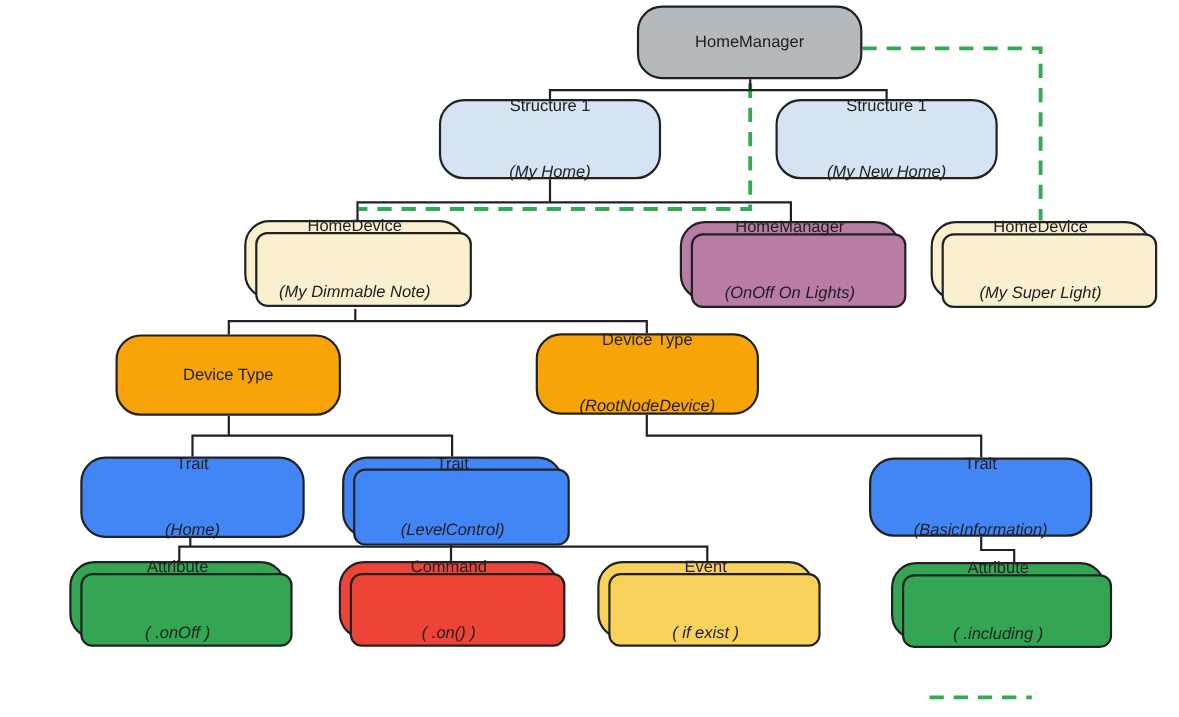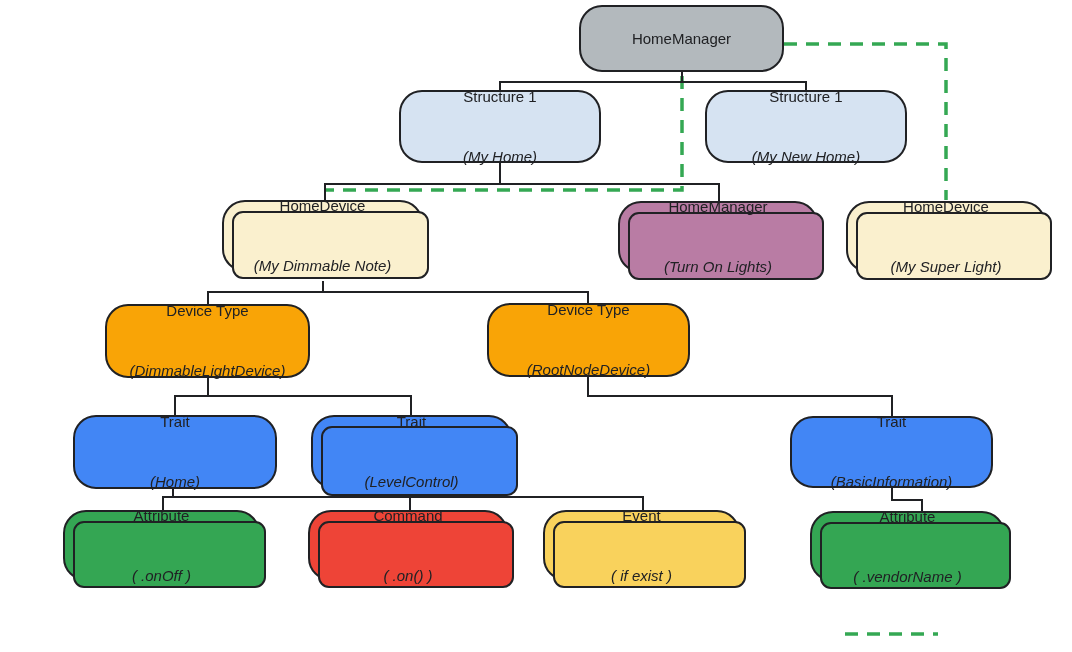--- a/index.html
+++ b/index.html
@@ -75,30 +75,29 @@
     <div class="t">Structure 1</div>
     <div class="s">(My New Home)</div>
   </div>
 
   <div class="node c-cream stacked" style="left:222px;top:200px;width:201px;height:72px;">
     <div class="t">HomeDevice</div>
     <div class="s">(My Dimmable Note)</div>
   </div>
   <div class="node c-mauve stacked" style="left:618px;top:201px;width:200px;height:72px;">
     <div class="t">HomeManager</div>
-    <div class="s">(Turn On Lights)</div>
+    <div class="s">(OnOff On Lights)</div>
   </div>
   <div class="node c-cream stacked" style="left:846px;top:201px;width:200px;height:72px;">
     <div class="t">HomeDevice</div>
     <div class="s">(My Super Light)</div>
   </div>
 
   <div class="node c-orange" style="left:105px;top:304px;width:205px;height:74px;">
     <div class="t">Device Type</div>
-    <div class="s">(DimmableLightDevice)</div>
   </div>
   <div class="node c-orange" style="left:487px;top:303px;width:203px;height:74px;">
     <div class="t">Device Type</div>
     <div class="s">(RootNodeDevice)</div>
   </div>
 
   <div class="node c-blue" style="left:73px;top:415px;width:204px;height:74px;">
     <div class="t">Trait</div>
     <div class="s">(Home)</div>
   </div>
@@ -118,17 +117,17 @@
   <div class="node c-red stacked" style="left:308px;top:510px;width:200px;height:71px;">
     <div class="t">Command</div>
     <div class="s">( .on() )</div>
   </div>
   <div class="node c-yellow stacked" style="left:543px;top:510px;width:197px;height:71px;">
     <div class="t">Event</div>
     <div class="s">( if exist )</div>
   </div>
   <div class="node c-green stacked" style="left:810px;top:511px;width:195px;height:71px;">
     <div class="t">Attribute</div>
-    <div class="s">( .vendorName )</div>
+    <div class="s">( .including )</div>
   </div>
 
 
 </div>
 
 </body></html>

